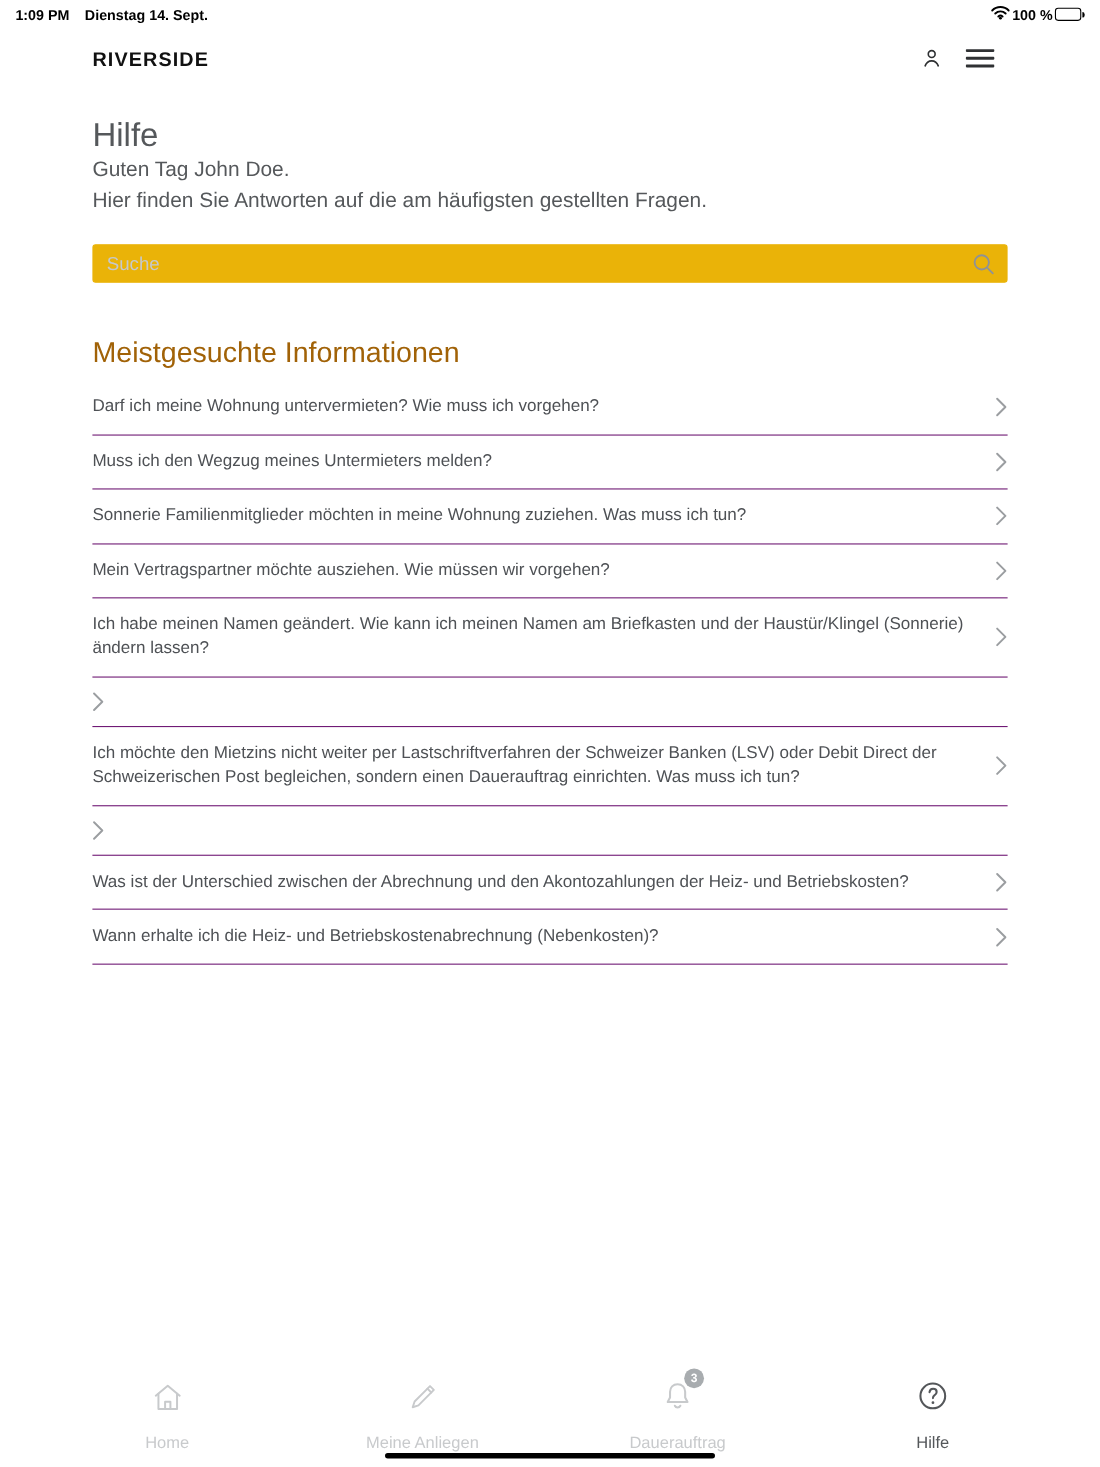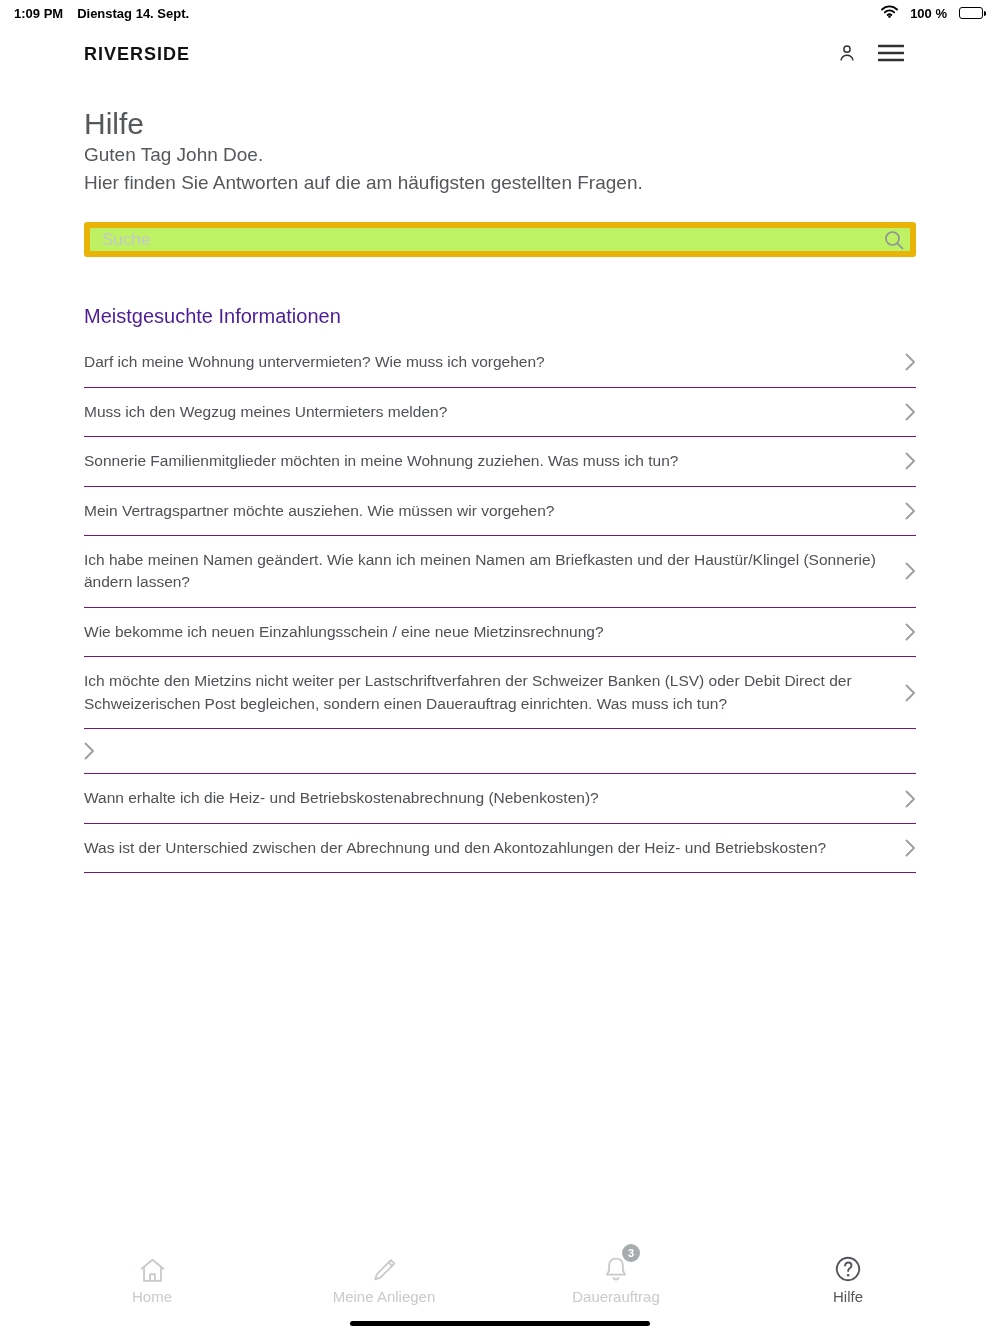--- a/index.html
+++ b/index.html
@@ -11,21 +11,21 @@
     color: #54575a;
   }
 
   
   .status-bar {
     height: 26px; display: flex; align-items: center;
     justify-content: space-between; padding: 0 14px;
     font-size: 13px; font-weight: bold; color: #000;
   }
   .status-left { display: flex; gap: 14px; align-items: center; }
-  .status-right { display: flex; gap: 12px; align-items: center; }
+  .status-right { display: flex; gap: 2px; align-items: center; }
   .battery { display: flex; align-items: center; gap: 1px; }
   .battery-body {
     width: 24px; height: 12px; border: 1px solid #000;
     border-radius: 3px; padding: 1px;
   }
   .battery-fill { width: 100%; height: 100%; background: #000; border-radius: 1.5px; }
   .battery-tip { width: 2px; height: 5px; background: #000; border-radius: 0 2px 2px 0; }
 
   
   .app-header {
@@ -38,52 +38,52 @@
   .header-actions { display: flex; align-items: center; gap: 20px; }
   .icon-btn { background: none; border: none; cursor: pointer; display: flex; align-items: center; }
 
   
   .main { padding: 0 84px; }
   .page-title { font-size: 30px; font-weight: 500; color: #55585b; margin-top: 30px; }
   .greeting { font-size: 19px; line-height: 1.45; color: #55585b; }
 
   .search-wrap { position: relative; margin-top: 26px; }
   .search-input {
-    width: 100%; height: 35px; border: 6px solid #eab308; border-radius: 3px;
+    width: 100%; height: 35px; border: 1px solid #eab308; border-radius: 3px;
     padding: 0 44px 0 12px; font-size: 17px; color: #54575a; outline: none;
-    font-family: "Liberation Sans", sans-serif; background: #bef264;
+    font-family: "Liberation Sans", sans-serif; background: #eab308;
   }
   .search-input::placeholder { color: #c6c8ca; }
   .search-icon {
     position: absolute; right: 10px; top: 50%; transform: translateY(-50%);
     display: flex; align-items: center;
   }
 
-  .section-title { margin-top: 48px; font-size: 20px; font-weight: 500; color: #4c1d95; }
+  .section-title { margin-top: 48px; font-size: 26px; font-weight: 500; color: #a16207; }
 
   .faq-list { margin-top: 10px; }
   .faq-row {
     display: flex; align-items: center; justify-content: space-between; gap: 24px;
     padding: 13px 0; border-bottom: 1px solid #701a75; cursor: pointer;
   }
   .faq-label { flex: 1; font-size: 15.5px; line-height: 1.45; color: #4e5155; }
   .chev { flex-shrink: 0; display: flex; align-items: center; }
 
   
   .tab-bar {
     position: absolute; left: 0; right: 0; bottom: 0; height: 96px;
     background: #fff; display: flex; padding: 8px 36px 0 36px;
   }
   .tab {
     flex: 1; display: flex; flex-direction: column; align-items: center;
     color: #c8cacc; cursor: pointer; padding-top: 4px;
   }
   .tab.active { color: #54575a; }
   .tab-icon { height: 34px; display: flex; align-items: flex-end; position: relative; }
-  .tab-label { margin-top: 4px; font-size: 15px; }
+  .tab-label { margin-top: 19px; font-size: 15px; }
   .badge {
     position: absolute; top: -6px; right: -9px;
     min-width: 18px; height: 18px; border-radius: 9px;
     background: #a8acaf; color: #fff; font-size: 11px; font-weight: bold;
     display: flex; align-items: center; justify-content: center; padding: 0 4px;
   }
   .home-indicator {
     position: absolute; bottom: 8px; left: 50%; transform: translateX(-50%);
     width: 300px; height: 5px; background: #000; border-radius: 3px;
   }
@@ -191,21 +191,20 @@
     </div>
     <div class="faq-row">
       <span class="faq-label">Ich habe meinen Namen geändert. Wie kann ich meinen Namen am Briefkasten und der Haustür/Klingel (Sonnerie) ändern lassen?</span>
       <span class="chev">
           <svg width="11" height="18" viewBox="0 0 11 18" fill="none" stroke="#9b9ea1" stroke-width="1.8" stroke-linecap="round" stroke-linejoin="round">
             <polyline points="1.5,1.5 9,9 1.5,16.5"></polyline>
           </svg>
         </span>
     </div>
     <div class="faq-row">
-      <span class="faq-label">Wie bekomme ich neuen Einzahlungsschein / eine neue Mietzinsrechnung?</span>
       <span class="chev">
           <svg width="11" height="18" viewBox="0 0 11 18" fill="none" stroke="#9b9ea1" stroke-width="1.8" stroke-linecap="round" stroke-linejoin="round">
             <polyline points="1.5,1.5 9,9 1.5,16.5"></polyline>
           </svg>
         </span>
     </div>
     <div class="faq-row">
       <span class="faq-label">Ich möchte den Mietzins nicht weiter per Lastschriftverfahren der Schweizer Banken (LSV) oder Debit Direct der Schweizerischen Post begleichen, sondern einen Dauerauftrag einrichten. Was muss ich tun?</span>
       <span class="chev">
           <svg width="11" height="18" viewBox="0 0 11 18" fill="none" stroke="#9b9ea1" stroke-width="1.8" stroke-linecap="round" stroke-linejoin="round">
@@ -214,29 +213,29 @@
         </span>
     </div>
     <div class="faq-row">
       <span class="chev">
           <svg width="11" height="18" viewBox="0 0 11 18" fill="none" stroke="#9b9ea1" stroke-width="1.8" stroke-linecap="round" stroke-linejoin="round">
             <polyline points="1.5,1.5 9,9 1.5,16.5"></polyline>
           </svg>
         </span>
     </div>
     <div class="faq-row">
+      <span class="faq-label">Was ist der Unterschied zwischen der Abrechnung und den Akontozahlungen der Heiz- und Betriebskosten?</span>
+      <span class="chev">
+          <svg width="11" height="18" viewBox="0 0 11 18" fill="none" stroke="#9b9ea1" stroke-width="1.8" stroke-linecap="round" stroke-linejoin="round">
+            <polyline points="1.5,1.5 9,9 1.5,16.5"></polyline>
+          </svg>
+        </span>
+    </div>
+    <div class="faq-row">
       <span class="faq-label">Wann erhalte ich die Heiz- und Betriebskostenabrechnung (Nebenkosten)?</span>
-      <span class="chev">
-          <svg width="11" height="18" viewBox="0 0 11 18" fill="none" stroke="#9b9ea1" stroke-width="1.8" stroke-linecap="round" stroke-linejoin="round">
-            <polyline points="1.5,1.5 9,9 1.5,16.5"></polyline>
-          </svg>
-        </span>
-    </div>
-    <div class="faq-row">
-      <span class="faq-label">Was ist der Unterschied zwischen der Abrechnung und den Akontozahlungen der Heiz- und Betriebskosten?</span>
       <span class="chev">
           <svg width="11" height="18" viewBox="0 0 11 18" fill="none" stroke="#9b9ea1" stroke-width="1.8" stroke-linecap="round" stroke-linejoin="round">
             <polyline points="1.5,1.5 9,9 1.5,16.5"></polyline>
           </svg>
         </span>
     </div>
   </div>
 </div>
 
 <div class="tab-bar">

